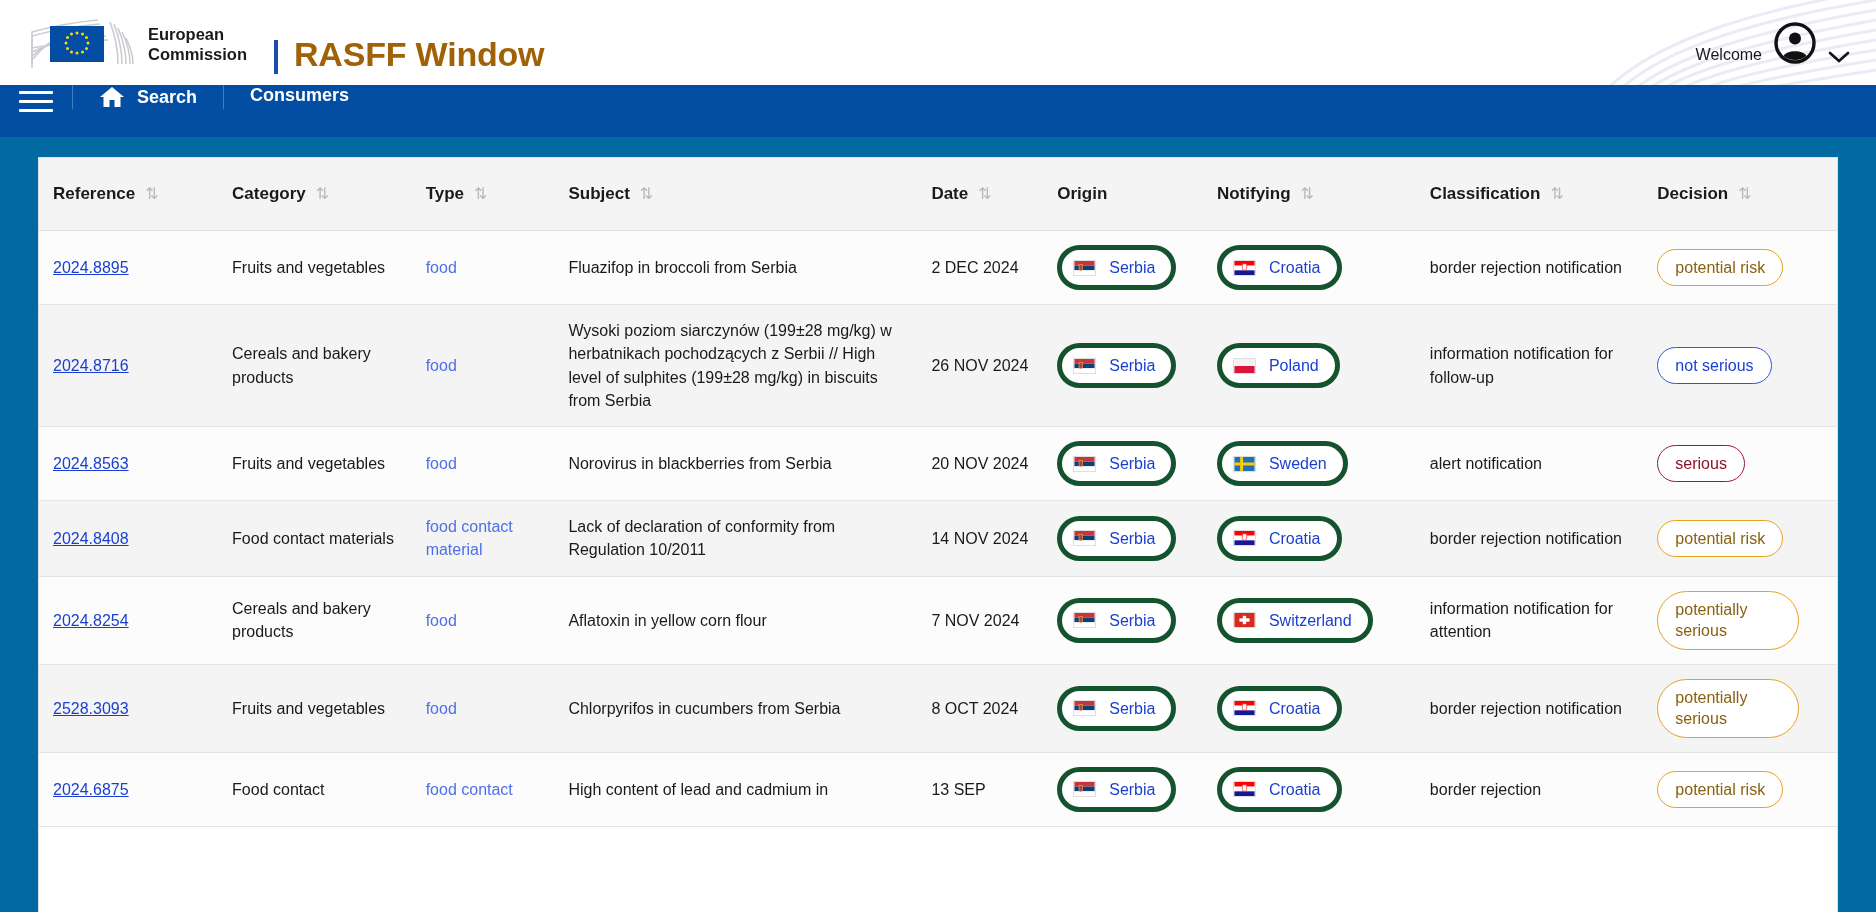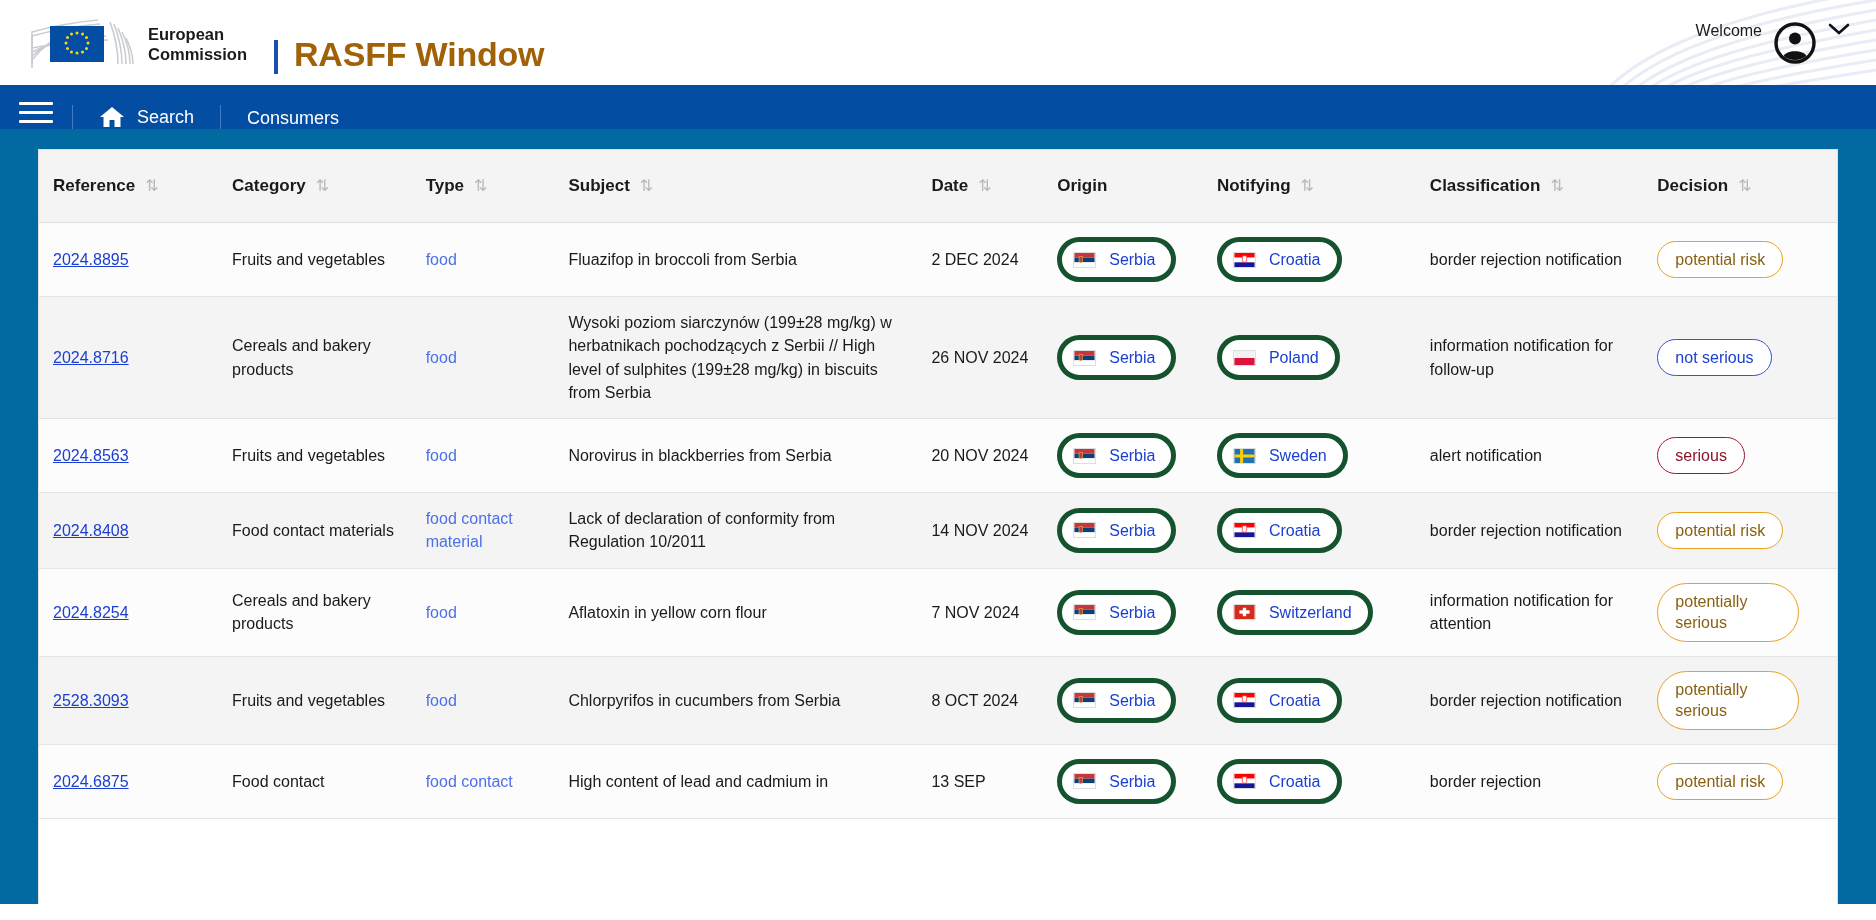--- a/index.html
+++ b/index.html
@@ -45,38 +45,39 @@
     display: inline-block;
     width: 4px; height: 34px;
     background: #1a4fad;
     margin: 0 14px 0 10px;
     vertical-align: middle;
   }
   .header-right {
     margin-left: auto;
     margin-right: 26px;
     display: flex;
-    align-items: flex-start;
+    align-items: flex-end;
     gap: 12px;
     z-index: 2;
   }
   .welcome-text {
     font-size: 16px;
     color: #1a1a1a;
   }
   .avatar-icon { display: block; }
   .caret-icon { display: block; }
 
   
   .nav-bar {
-    height: 44px;
+    height: 52px;
     background: #034ea2;
     display: flex;
-    align-items: flex-end;
+    align-items: flex-start;
     color: #ffffff;
+    font-weight: bold;
   }
   .nav-hamburger {
     width: 72px;
     display: flex;
     align-items: center;
     justify-content: center;
     cursor: pointer;
   }
   .hamburger-lines { width: 34px; }
   .hamburger-lines span {

